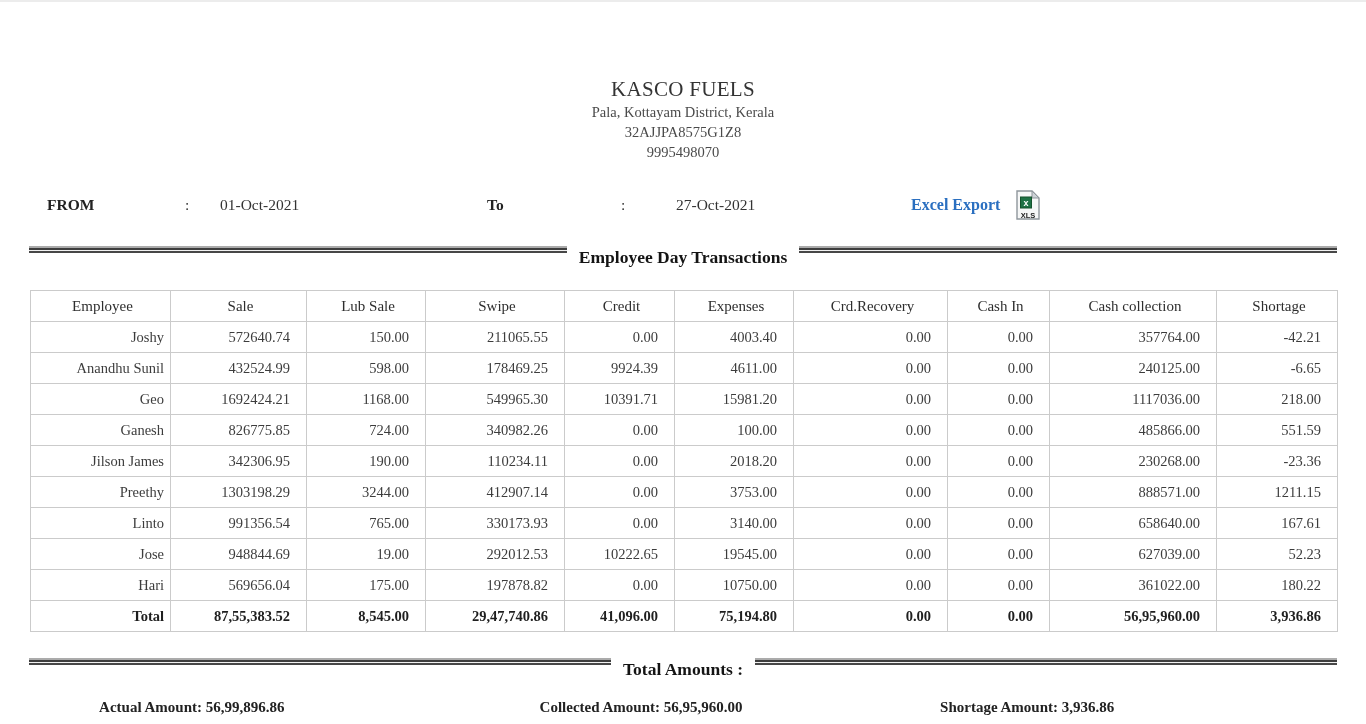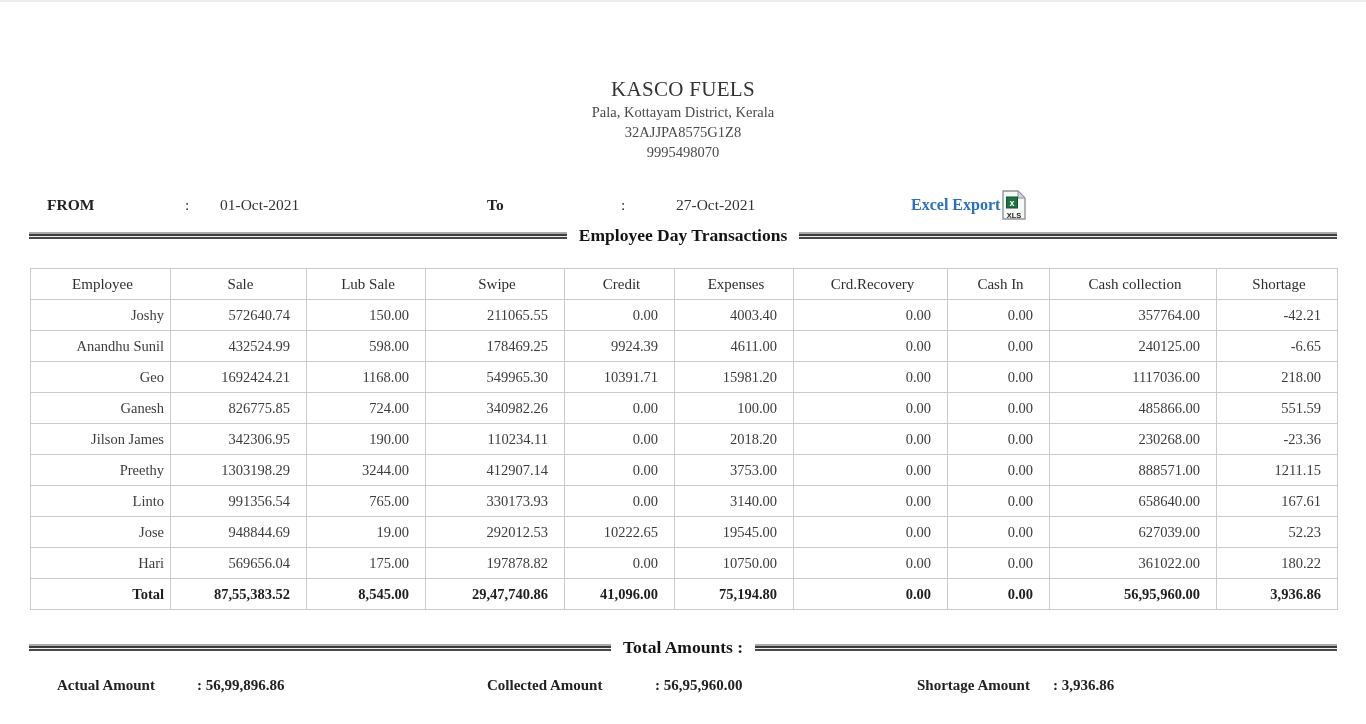--- a/index.html
+++ b/index.html
@@ -16,27 +16,27 @@
   .company-name { font-size:21px; color:#333; line-height:26px; letter-spacing:0.3px; }
   .company-line { font-size:14.5px; color:#4a4a4a; line-height:20px; }
 
   
   .filter-row { position:relative; height:30px; margin-top:28px; font-size:15.5px; }
   .filter-row > * { position:absolute; top:0; line-height:30px; white-space:nowrap; }
   .f-label { font-weight:bold; color:#222; }
   .f-colon { color:#333; }
   .f-value { color:#333; }
   .excel-export {
-    display:inline-flex; align-items:center; gap:2px;
+    display:inline-flex; align-items:center; gap:16px;
     color:#2a6fc0; font-weight:bold; font-size:16px; text-decoration:none; cursor:pointer;
   }
   .excel-export svg { display:block; }
 
   
-  .section-rule { display:flex; align-items:center; margin:4px 29px 0 29px; }
+  .section-rule { display:flex; margin:26px 29px 0 29px; }
   .rule {
     flex:1; height:7px;
     background:linear-gradient(to bottom,
       #ababab 0px, #ababab 2px,
       #3d3d3d 2px, #3d3d3d 4px,
       #f1f1f1 4px, #f1f1f1 5px,
       #474747 5px, #474747 7px);
   }
   .section-title {
     font-weight:bold; font-size:17.5px; color:#141414;
@@ -56,21 +56,21 @@
   .emp-table th {
     font-weight:normal; text-align:center; color:#2e2e2e;
     padding:0 6px 0 10px; font-size:15px;
   }
   .cell-left { text-align:right; padding:0 6px 0 10px; }
   .cell-num  { text-align:right; padding:0 16px 0 6px; }
   .emp-table tfoot td { font-weight:bold; color:#1f1f1f;font-family:Liberation Serif, serif; }
 
   
   .rule-total { margin-top:26px;font-family:Liberation Serif, serif; }
-  .amounts-row { position:relative; height:30px; margin-top:12px; font-size:15px; }
+  .amounts-row { position:relative; height:30px; margin-top:12px; font-size:15px;text-align:right; }
   .amount-group { position:absolute; top:0; display:flex; line-height:30px; white-space:nowrap; }
   .amt-label { font-weight:bold; color:#222; display:inline-block; }
   .amt-value { font-weight:bold; color:#222; }
 </style>
 </head>
 <body>
 
 <div class="page">
 
   <header class="company-header">

